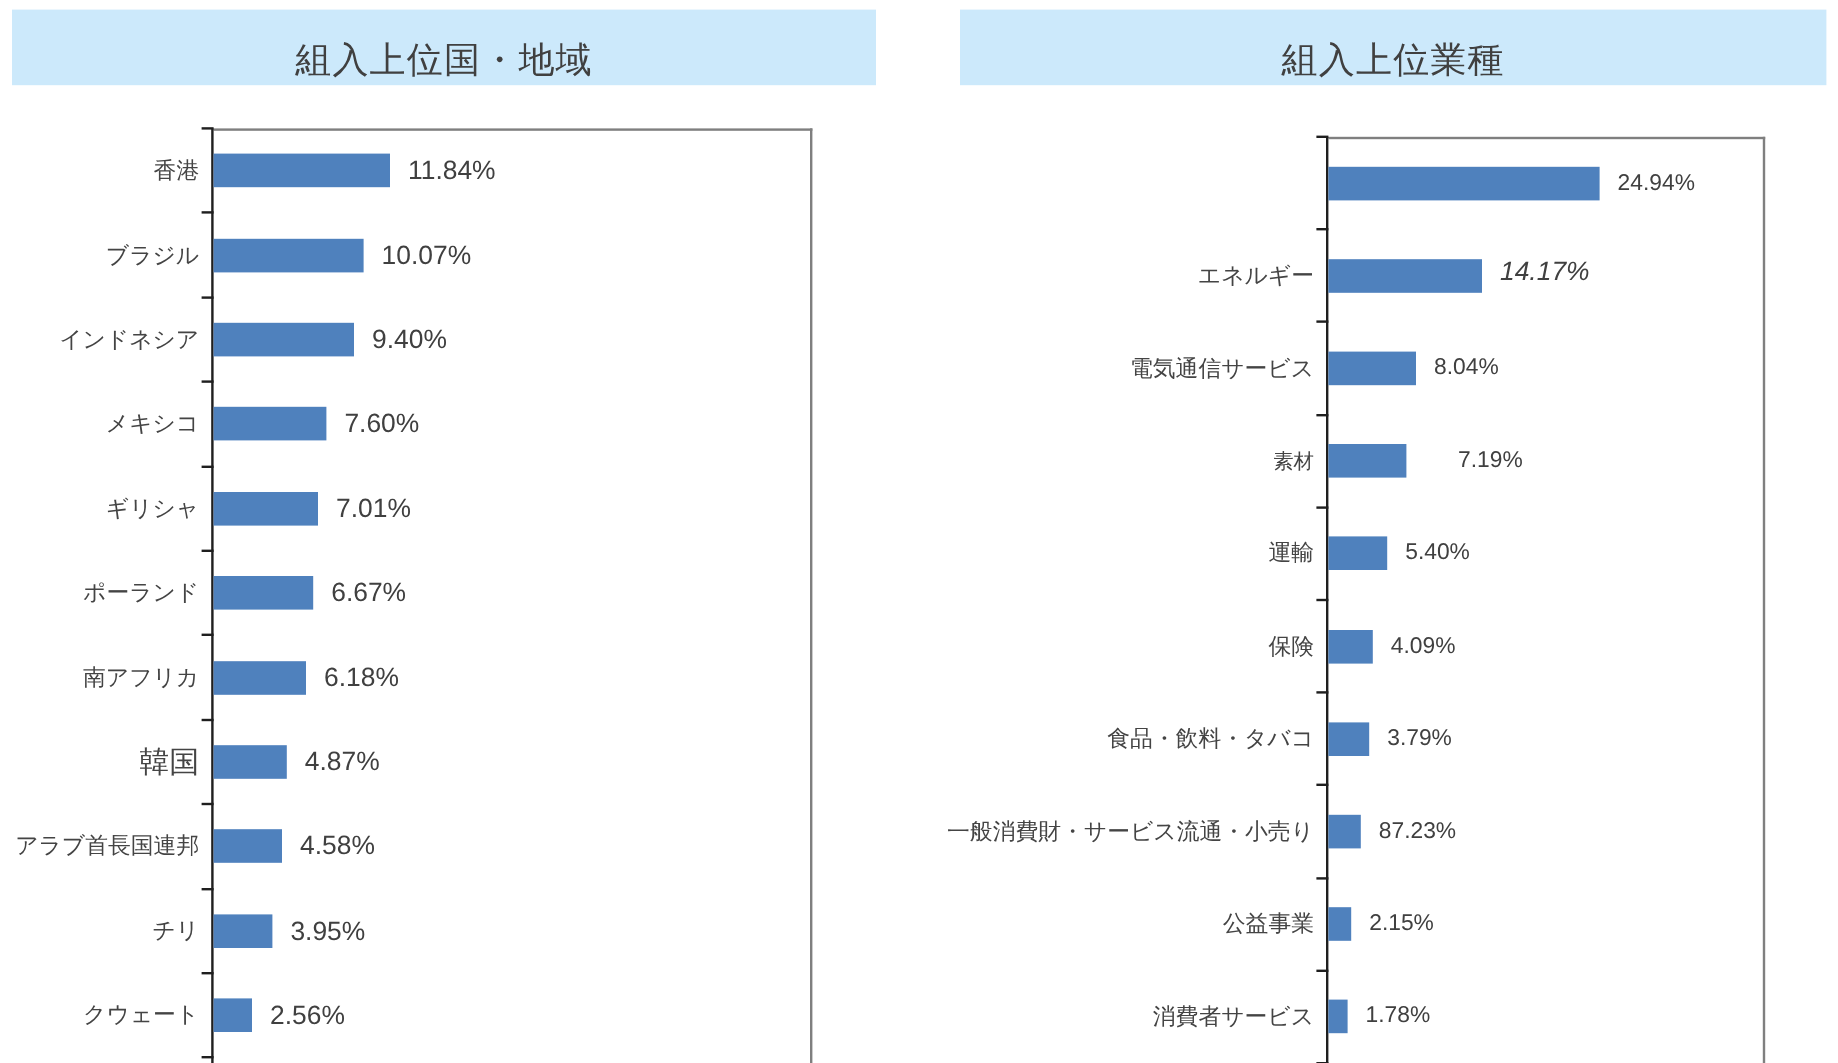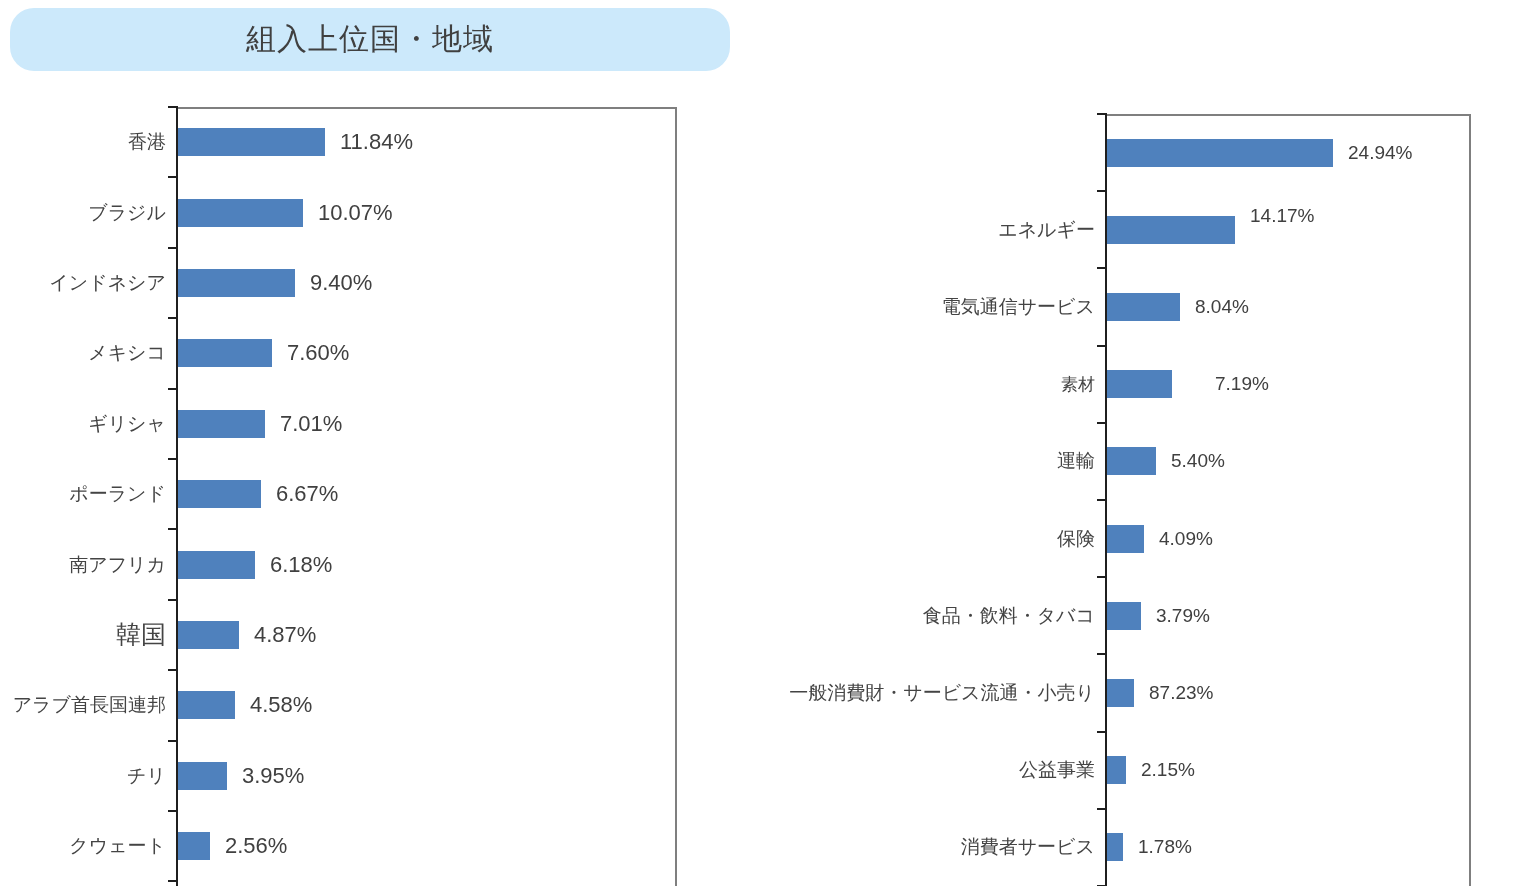--- a/index.html
+++ b/index.html
@@ -5,23 +5,22 @@
   html,body{margin:0;padding:0;background:#ffffff;}
   #canvas{
     position:relative;
     width:1532px;height:886px;
     background:var(--page-bg,#ffffff);
     overflow:hidden;
     font-family:"Liberation Sans","DejaVu Sans",sans-serif;
   }
   .hdr{
     position:absolute;
-    display:flex;align-items:center;justify-content:center;
+    display:flex;align-items:flex-end;justify-content:center;
     background:var(--header-bg,#cce9fb);
-    border-radius:24px;
   }
   .hdr-left{left:10px;top:8px;width:720px;height:63px;}
   .hdr-right{left:800px;top:8px;width:722px;height:63px;}
   .hdr-text{
     font-size:30px;
     letter-spacing:1px;
     color:var(--title-text,#404040);
   }
   .plotbox{
     position:absolute;
@@ -44,20 +43,23 @@
     color:var(--value-text,#404040);
     white-space:nowrap;
   }
 </style>
 </head>
 <body>
 
 <div id="canvas" style="--page-bg: #ffffff; --header-bg: #cce9fb; --title-text: #404040; --label-text: #444444; --value-text: #404040; --bar-color: #4f81bd; --plot-border: #7f7f7f; --axis-color: #1f1f1f;">
   <div class="hdr hdr-left">
     <span class="hdr-text">組入上位国・地域</span>
+  </div>
+  <div class="hdr hdr-right">
+    <span class="hdr-text">組入上位業種</span>
   </div>
   <div id="chart0">
       <div class="plotbox" style="left: 178px; top: 107px; width: 497px; height: 833px;"></div>
       <div class="axis-y" style="left: 176px; top: 107px; width: 2px; height: 833px;"></div>
       <div class="cat-label" style="left: 0px; top: 107px; width: 166px; height: 70.4px; font-size: 19px;">香港</div>
       <div class="bar" style="left: 178px; top: 128.2px; width: 147px; height: 28px;"></div>
       <div class="val-label" style="left: 340px; top: 107px; height: 70.4px; font-size: 22px;">11.84%</div>
       <div class="cat-label" style="left: 0px; top: 177.4px; width: 166px; height: 70.4px; font-size: 19px;">ブラジル</div>
       <div class="bar" style="left: 178px; top: 198.6px; width: 125px; height: 28px;"></div>
       <div class="val-label" style="left: 318px; top: 177.4px; height: 70.4px; font-size: 22px;">10.07%</div>
@@ -102,21 +104,21 @@
       <div class="tick" style="left: 168px; top: 880.4px; width: 10px; height: 2px;"></div>
     </div>
   <div id="chart1">
       <div class="plotbox" style="left: 1107px; top: 114px; width: 362px; height: 826px;"></div>
       <div class="axis-y" style="left: 1105px; top: 114px; width: 2px; height: 826px;"></div>
       <div class="cat-label" style="left: 0px; top: 114px; width: 1095px; height: 77.2px; font-size: 14px; margin-left: 44px;">銀行</div>
       <div class="bar" style="left: 1107px; top: 138.6px; width: 226px; height: 28px;"></div>
       <div class="val-label" style="left: 1348px; top: 114px; height: 77.2px; font-size: 19px;">24.94%</div>
       <div class="cat-label" style="left: 0px; top: 191.2px; width: 1095px; height: 77.2px; font-size: 19px;">エネルギー</div>
       <div class="bar" style="left: 1107px; top: 215.8px; width: 128px; height: 28px;"></div>
-      <div class="val-label" style="left: 1250px; top: 177px; height: 77.2px; font-size: 19px;">14.17%</div>
+      <div class="val-label" style="left: 1250px; top: 187px; height: 77.2px; font-size: 22px; font-style: italic;">14.17%</div>
       <div class="cat-label" style="left: 0px; top: 268.4px; width: 1095px; height: 77.2px; font-size: 19px;">電気通信サービス</div>
       <div class="bar" style="left: 1107px; top: 293px; width: 73px; height: 28px;"></div>
       <div class="val-label" style="left: 1195px; top: 268.4px; height: 77.2px; font-size: 19px;">8.04%</div>
       <div class="cat-label" style="left: 0px; top: 345.6px; width: 1095px; height: 77.2px; font-size: 17px;">素材</div>
       <div class="bar" style="left: 1107px; top: 370.2px; width: 65px; height: 28px;"></div>
       <div class="val-label" style="left: 1187px; top: 345.6px; height: 77.2px; font-size: 19px; margin-left: 28px;">7.19%</div>
       <div class="cat-label" style="left: 0px; top: 422.8px; width: 1095px; height: 77.2px; font-size: 19px;">運輸</div>
       <div class="bar" style="left: 1107px; top: 447.4px; width: 49px; height: 28px;"></div>
       <div class="val-label" style="left: 1171px; top: 422.8px; height: 77.2px; font-size: 19px;">5.40%</div>
       <div class="cat-label" style="left: 0px; top: 500px; width: 1095px; height: 77.2px; font-size: 19px;">保険</div>

